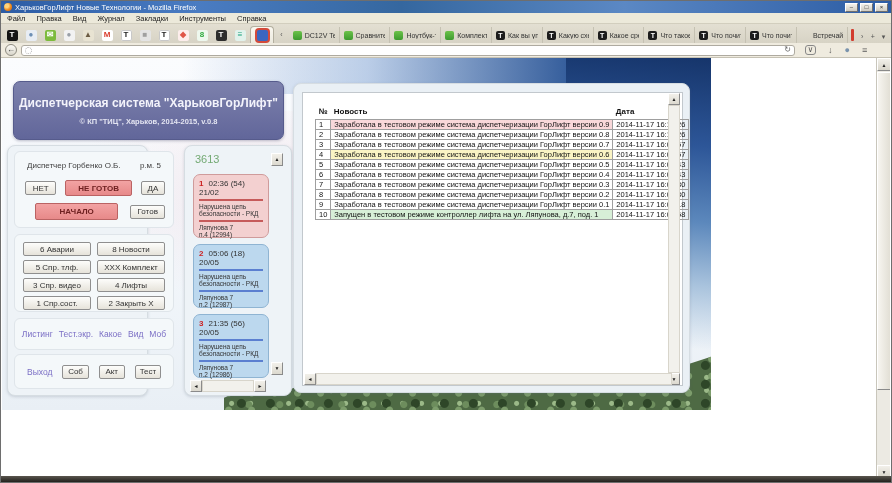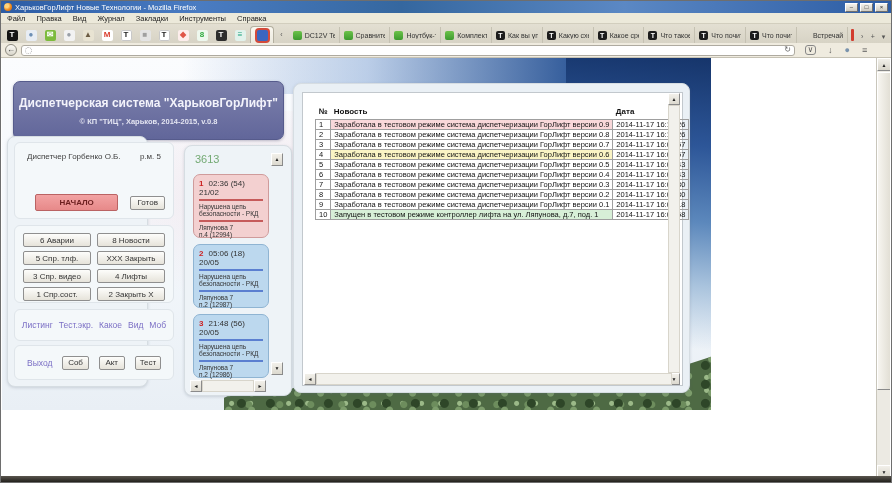--- a/index.html
+++ b/index.html
@@ -102,21 +102,21 @@
     box-shadow:0 1px 3px rgba(100,110,130,0.25); }
   .subpanel { position:absolute; background:#f4f8fa; border:1px solid #dfe5ea; border-radius:6px; }
   .cbtn { background:linear-gradient(180deg,#fdfdfb,#e6e3da); border:1px solid #8f8f8f; border-radius:2px;
     color:#333; font-size:8px; display:flex; align-items:center; justify-content:center;
     white-space:nowrap; height:14px; }
   .cbtn.salmon { background:linear-gradient(180deg,#f2a3a3,#e78989); border:1px solid #ba6363;
     color:#6e2020; font-weight:bold; }
   a.plink { color:#7b6fc5; font-size:8.5px; white-space:nowrap; }
 
   
-  .left-group { left:5px; top:78px; width:141px; height:251px; }
+  .left-group { left:5px; top:87px; width:141px; height:251px; }
   .disp-panel { left:6px; top:5px; width:160px; height:77px; }
   .disp-name-row { display:flex; justify-content:space-between; padding:9px 12px 0 12px;
     font-size:8px; color:#3d3d3d; }
   .disp-row1 { position:absolute; left:10px; top:28px; right:8px; display:flex; gap:9px; align-items:center; }
   .disp-row2 { position:absolute; left:20px; top:51px; right:8px; display:flex; gap:12px; align-items:center; }
   .actions-panel { left:6px; top:88px; width:160px; height:78px; padding:7px 8px;
     display:grid; grid-template-columns:1fr 1fr; gap:4px 6px; }
   .links-panel { left:6px; top:172px; width:160px; height:32px; display:flex; align-items:center;
     justify-content:center; gap:6px; }
   .exit-panel { left:6px; top:208px; width:160px; height:35px; display:flex; align-items:center;
@@ -334,31 +334,36 @@
       <div class="app-sub">© КП "ТИЦ",  Харьков,  2014-2015,  v.0.8</div>
     </div>
 
     <div class="panel left-group">
 
       <div class="subpanel disp-panel">
         <div class="disp-name-row">
           <span>Диспетчер Горбенко О.Б.</span>
           <span>р.м. 5</span>
         </div>
+        <div class="disp-row1">
+          <span class="cbtn" style="width:34px">НЕТ</span>
+          <span class="cbtn salmon" style="width:72px;height:16px">НЕ ГОТОВ</span>
+          <span class="cbtn" style="width:26px">ДА</span>
+        </div>
         <div class="disp-row2">
           <span class="cbtn salmon" style="width:92px;height:17px">НАЧАЛО</span>
           <span class="cbtn" style="width:38px">Готов</span>
         </div>
       </div>
 
       <div class="subpanel actions-panel">
         <span class="cbtn">6 Аварии</span>
         <span class="cbtn">8 Новости</span>
         <span class="cbtn">5 Спр. тлф.</span>
-        <span class="cbtn">ХХХ Закрыть</span>
+        <span class="cbtn">ХХХ Комплект</span>
         <span class="cbtn">3 Спр. видео</span>
         <span class="cbtn">4 Лифты</span>
         <span class="cbtn">1 Спр.сост.</span>
         <span class="cbtn">2 Закрыть Х</span>
       </div>
 
       <div class="subpanel links-panel">
         <a class="plink">Листинг</a>
         <a class="plink">Тест.экр.</a>
         <a class="plink">Какое</a>
@@ -400,21 +405,21 @@
         <div class="card-divider"></div>
         <div class="card-msg">Нарушена цепь безопасности - РКД</div>
         <div class="card-divider"></div>
         <div class="card-addr">Ляпунова 7</div>
         <div class="card-sub">п.2 (12987)</div>
       </div>
 
       <div class="card" style="top:168px" data-tone="blue">
         <div class="card-line1">
             <span class="card-num">3</span>
-            <span>21:48 (56)</span>
+            <span>21:35 (56)</span>
           </div>
         <div class="card-date">20/05</div>
         <div class="card-divider"></div>
         <div class="card-msg">Нарушена цепь безопасности - РКД</div>
         <div class="card-divider"></div>
         <div class="card-addr">Ляпунова 7</div>
         <div class="card-sub">п.2 (12986)</div>
       </div>
 
       <span class="sq-btn" style="left:86px;top:216px">▼</span>

